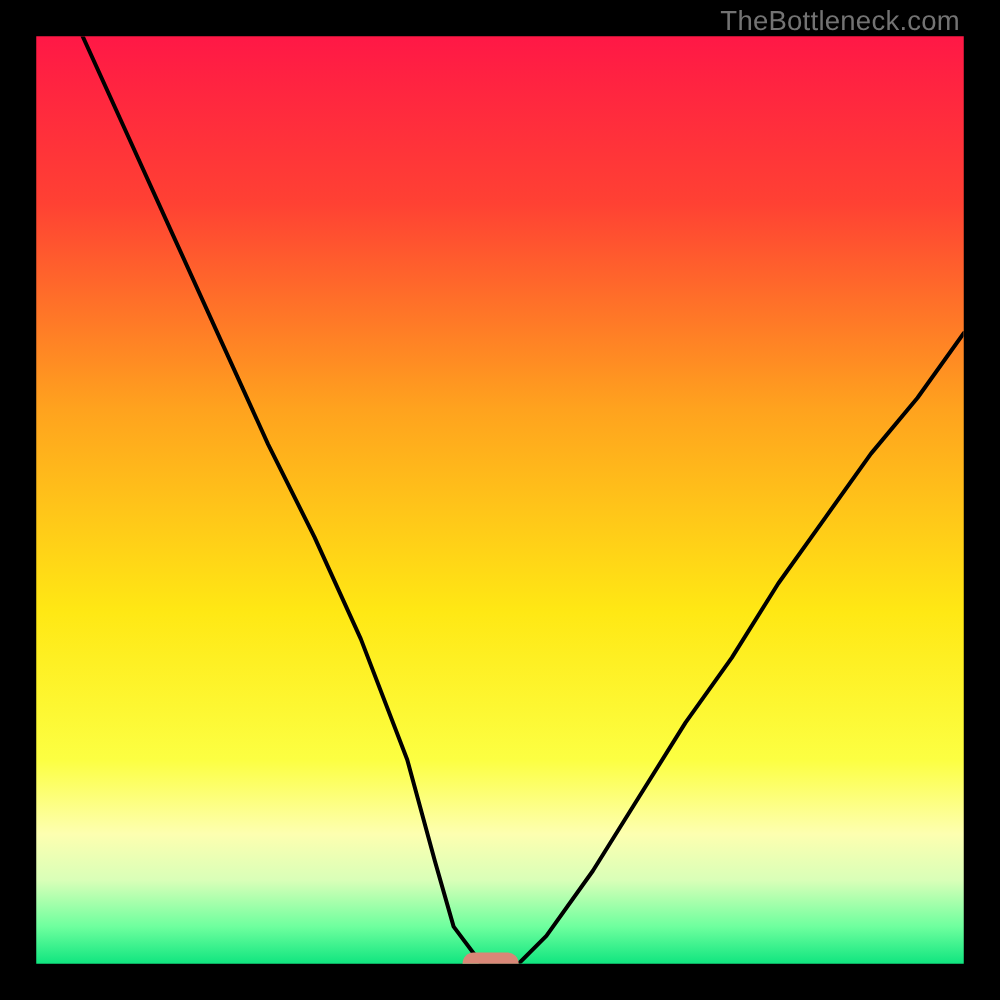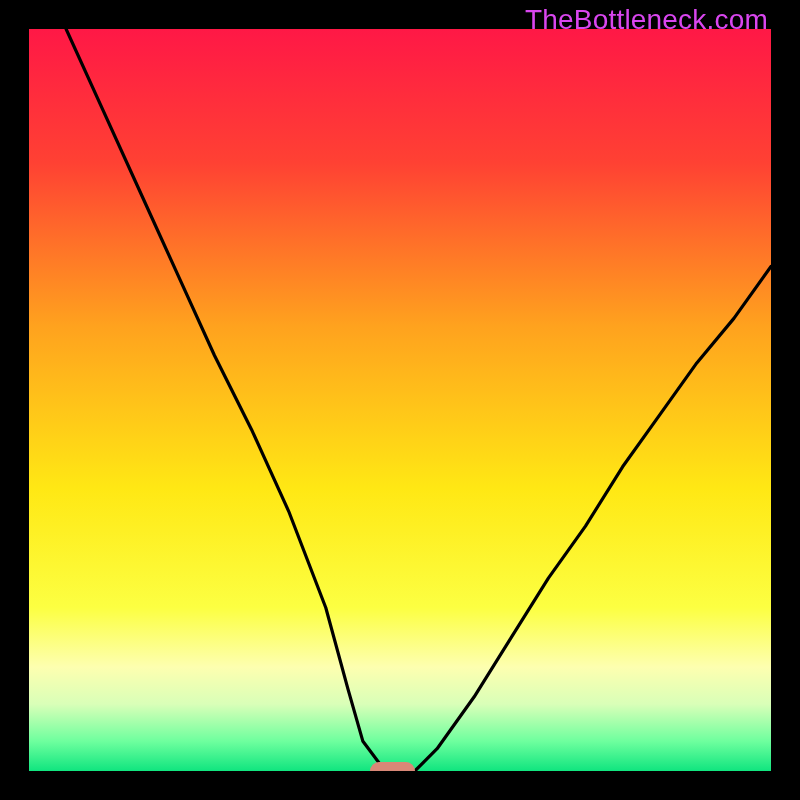--- a/index.html
+++ b/index.html
@@ -36,22 +36,22 @@
   }
   .marker {
     position: absolute;
     border-radius: 999px;
     background: #d98777;
   }
   .attribution {
     position: absolute;
     top: 4px;
     right: 32px;
-    color: #d946ef;
-    font-size: 28px;
+    color: #737373;
+    font-size: 22px;
     letter-spacing: 0.2px;
   }
 </style>
 </head>
 <body>
 
 <div class="frame">
 
   <div class="plot" id="plot" style="background: linear-gradient(rgb(255, 24, 70) 0%, rgb(255, 65, 51) 18%, rgb(255, 162, 30) 40%, rgb(255, 232, 20) 62%, rgb(252, 255, 66) 78%, rgb(253, 255, 176) 86%, rgb(217, 255, 184) 91%, rgb(110, 255, 158) 96%, rgb(16, 229, 127) 100%);">
     <svg class="curve" id="curve-svg" viewBox="0 0 742 742" preserveAspectRatio="none">

